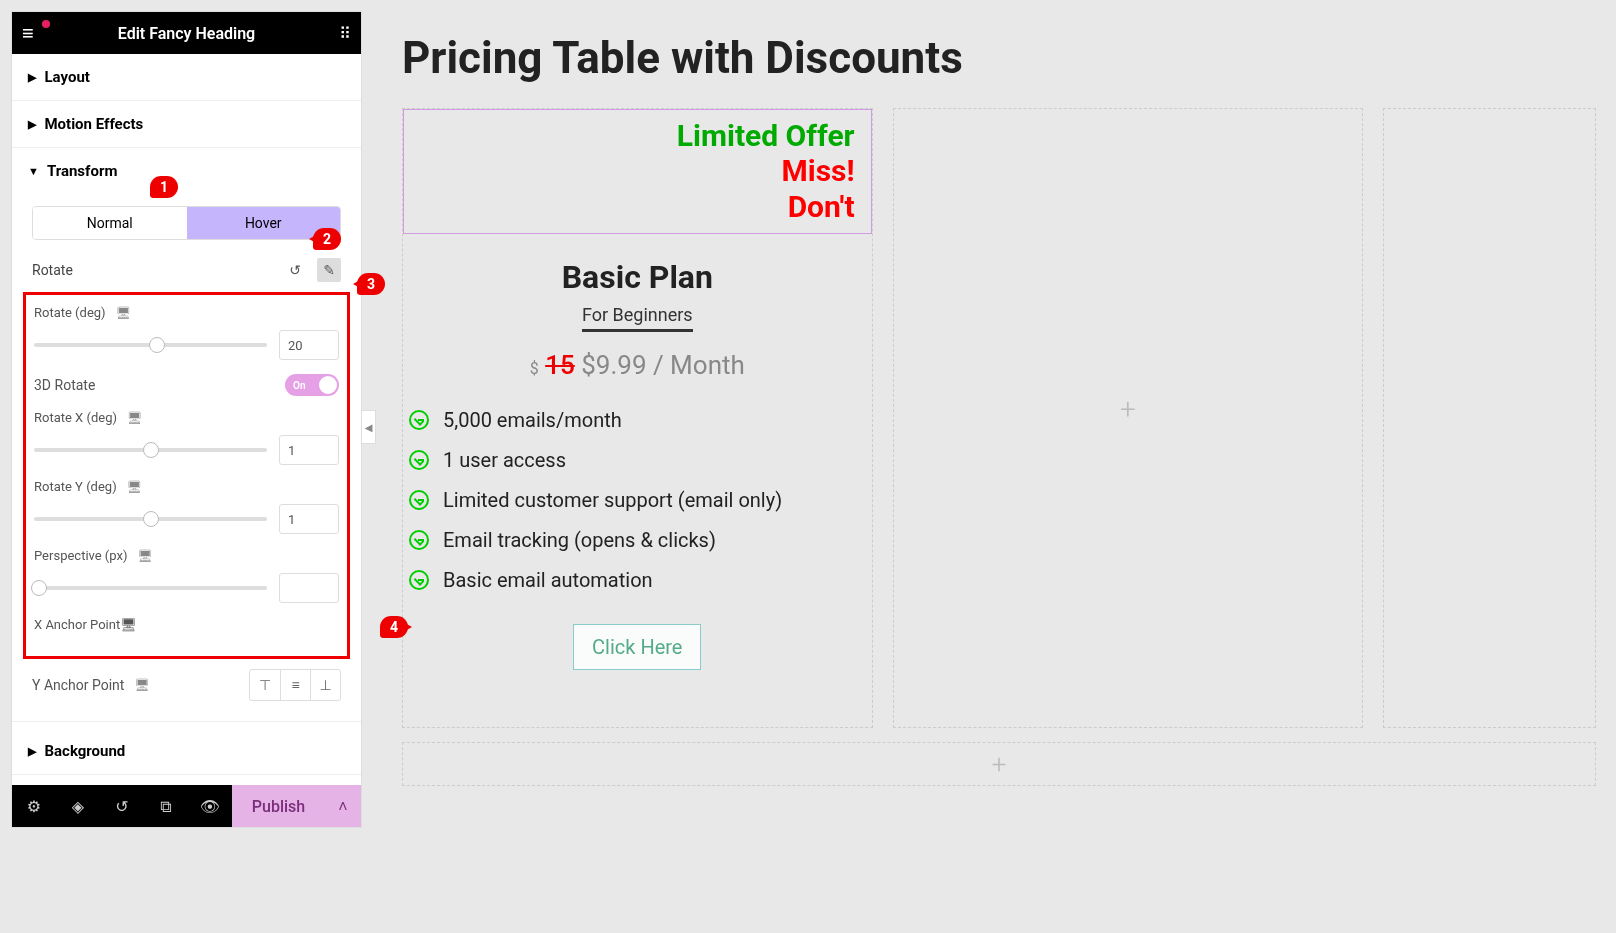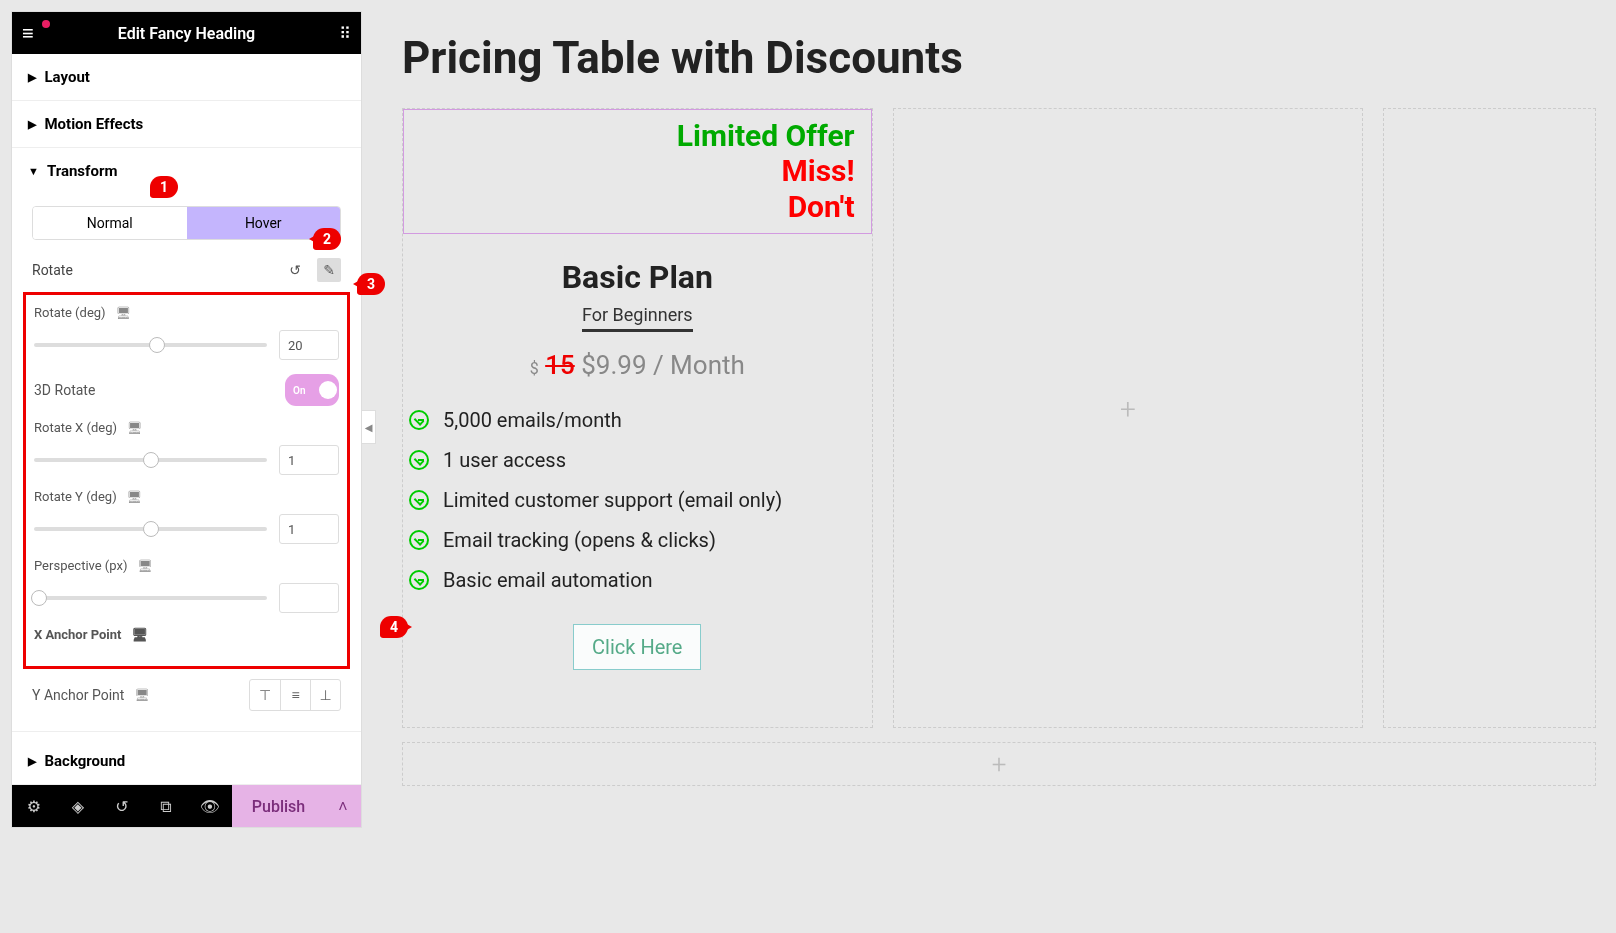--- a/index.html
+++ b/index.html
@@ -29,21 +29,21 @@
 .red-box { border: 3px solid #e00; margin: 10px 11px 0; padding: 10px 8px 24px; position: relative; }
 .field { margin-bottom: 14px; }
 .field-label { display: flex; align-items: center; gap: 10px; font-size: 13px; color: #555; margin-bottom: 10px; }
 .field-label .device { font-size: 12px; color: #888; }
 .slider-row { display: flex; align-items: center; gap: 12px; }
 .slider { flex: 1; height: 4px; background: #ddd; border-radius: 2px; position: relative; }
 .slider .thumb { position: absolute; top: 50%; transform: translate(-50%, -50%); width: 16px; height: 16px; background: #fff; border: 1px solid #bbb; border-radius: 50%; }
 .num-input { width: 60px; height: 30px; border: 1px solid #ddd; border-radius: 3px; padding: 0 8px; font-size: 13px; color: #555; }
 
 .toggle-row { display: flex; align-items: center; justify-content: space-between; font-size: 14px; color: #555; margin: 6px 0 14px; }
-.toggle { width: 54px; height: 32px; background: #e6a0e6; border-radius: 11px; position: relative; display: flex; align-items: center; }
+.toggle { width: 54px; height: 22px; background: #e6a0e6; border-radius: 11px; position: relative; display: flex; align-items: center; }
 .toggle .knob { position: absolute; right: 2px; width: 18px; height: 18px; background: #fff; border-radius: 50%; }
 .toggle .label { position: absolute; left: 8px; font-size: 10px; color: #fff; font-weight: 600; }
 
 .anchor-row { display: flex; align-items: center; justify-content: space-between; padding: 10px 20px; font-size: 14px; color: #555; }
 .anchor-row .buttons { display: flex; border: 1px solid #ddd; border-radius: 3px; overflow: hidden; }
 .anchor-row .btn { width: 30px; height: 30px; display: flex; align-items: center; justify-content: center; border-left: 1px solid #ddd; font-size: 14px; color: #666; cursor: pointer; }
 .anchor-row .btn:first-child { border-left: none; }
 
 .sidebar-footer { background: #000; height: 42px; display: flex; align-items: center; }
 .sidebar-footer .footer-icon { width: 44px; height: 42px; display: flex; align-items: center; justify-content: center; color: #ccc; font-size: 16px; cursor: pointer; }
@@ -180,21 +180,21 @@
             <span>Perspective (px)</span>
             <span class="device">🖥</span>
           </div>
           <div class="slider-row">
             <div class="slider">
                 <div class="thumb" style="left:2%"></div>
               </div>
             <input class="num-input" value="" style="">
           </div>
         </div>
-        <div style="font-size:13px;color:#555;margin-top:14px;display:flex;align-items:center;gap:10px;font-weight:bold;">
+        <div style="font-size:13px;color:#555;margin-top:14px;display:flex;align-items:center;">
           <span>X Anchor Point</span>
           <span class="device">🖥</span>
         </div>
       </div>
 
       <div class="anchor-row">
         <span style="display:flex;gap:10px;align-items:center">
           <span>Y Anchor Point</span>
           <span class="device" style="font-size:12px;color:#888">🖥</span>
         </span>

